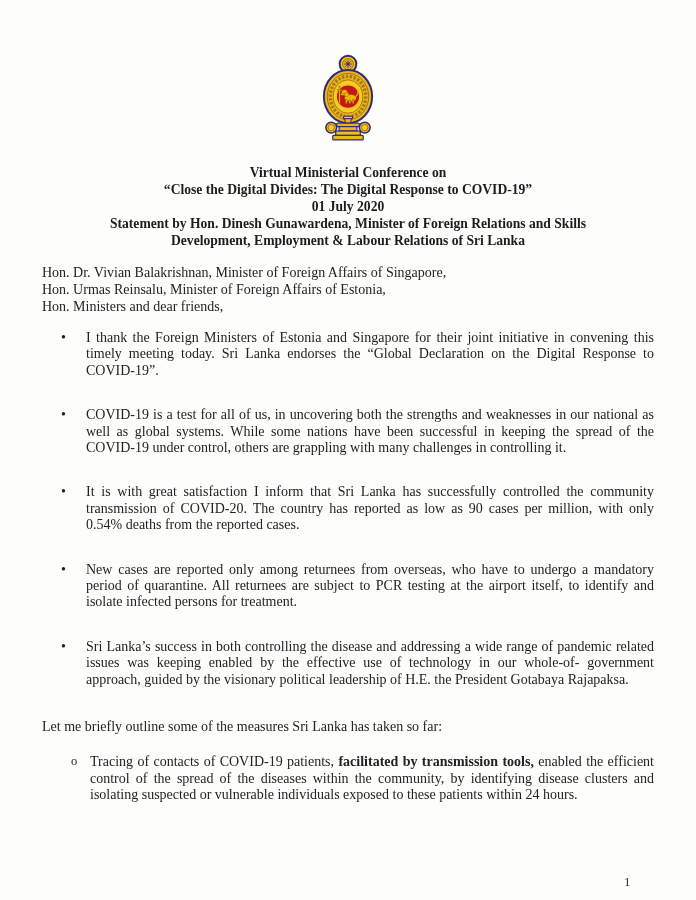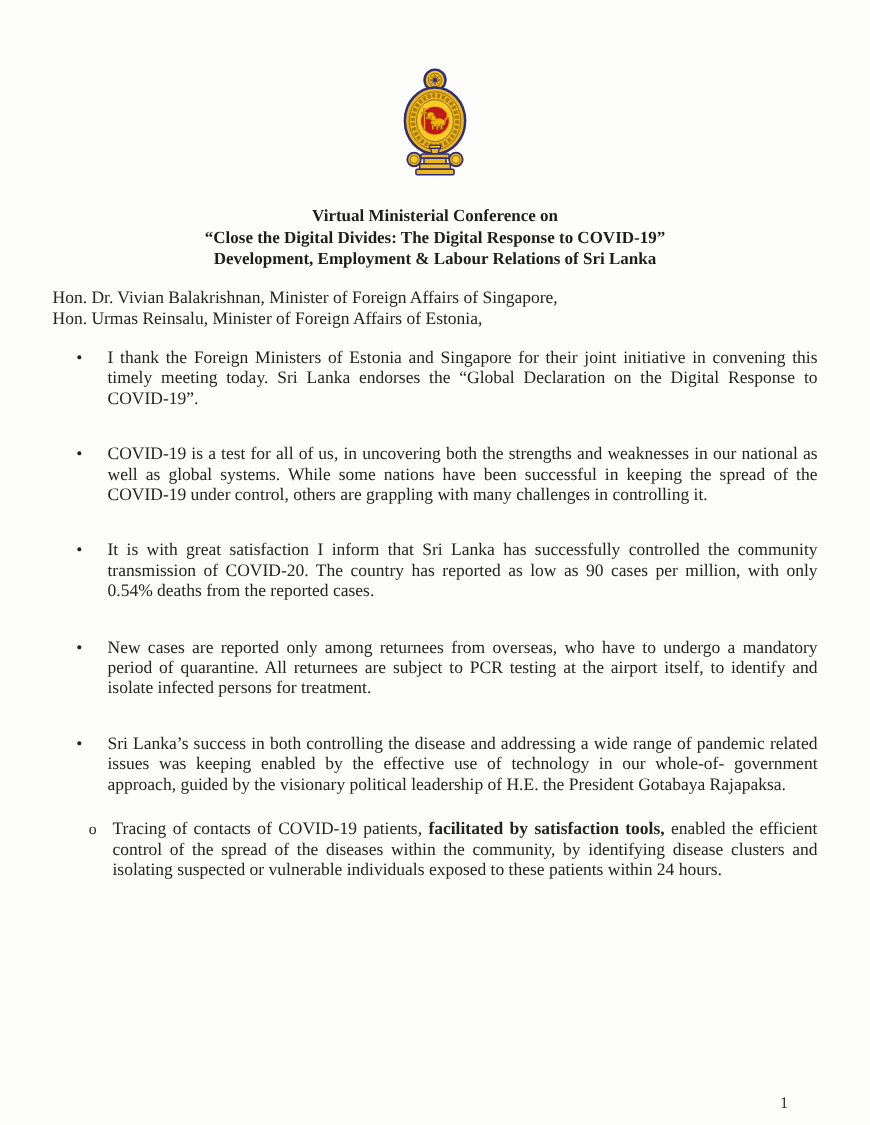--- a/index.html
+++ b/index.html
@@ -139,27 +139,30 @@
           <rect x="47" y="147" width="36" height="9" fill="#edb51e" stroke="#2e2e7a" stroke-width="2.5"></rect>
           <rect x="40" y="156" width="50" height="9" fill="#f0bd22" stroke="#2e2e7a" stroke-width="2.5"></rect>
           <rect x="34" y="165" width="62" height="9" rx="2" fill="#edb51e" stroke="#2e2e7a" stroke-width="2.5"></rect>
         </g>
       </svg>
     </div>
 
     <div class="title-block">
       <div>Virtual Ministerial Conference on</div>
       <div>“Close the Digital Divides: The Digital Response to COVID-19”</div>
+      <div>01 July 2020</div>
+      <div>Statement by Hon. Dinesh Gunawardena, Minister of Foreign Relations and Skills</div>
       <div>Development, Employment &amp; Labour Relations of Sri Lanka</div>
     </div>
 
 
     <div class="addressees">
       <div>Hon. Dr. Vivian Balakrishnan, Minister of Foreign Affairs of Singapore,</div>
       <div>Hon. Urmas Reinsalu, Minister of Foreign Affairs of Estonia,</div>
+      <div>Hon. Ministers and dear friends,</div>
     </div>
 
     <div class="bullet-item first">
       <span class="marker">•</span>
       <span>I thank the Foreign Ministers of Estonia and Singapore for their joint initiative in convening this timely meeting today. Sri Lanka endorses the “Global Declaration on the Digital Response to COVID-19”.</span>
     </div>
     <div class="bullet-item">
       <span class="marker">•</span>
       <span>COVID-19 is a test for all of us, in uncovering both the strengths and weaknesses in our national as well as global systems. While some nations have been successful in keeping the spread of the COVID-19 under control, others are grappling with many challenges in controlling it.</span>
     </div>
@@ -169,22 +172,23 @@
     </div>
     <div class="bullet-item">
       <span class="marker">•</span>
       <span>New cases are reported only among returnees from overseas, who have to undergo a mandatory period of quarantine.  All returnees are subject to PCR testing at the airport itself, to identify and isolate infected persons for treatment.</span>
     </div>
     <div class="bullet-item">
       <span class="marker">•</span>
       <span>Sri Lanka’s success in both controlling the disease and addressing a wide range of pandemic related issues was keeping enabled by the effective use of technology in our whole-of- government approach, guided by the visionary political leadership of H.E. the President Gotabaya Rajapaksa.</span>
     </div>
 
+    <div class="outline-intro">Let me briefly outline some of the measures Sri Lanka has taken so far:</div>
 
     <div class="sub-bullet-item">
       <span class="marker">o</span>
-      <span>Tracing of contacts of COVID-19 patients, </span><span class="bold-seg">facilitated by satisfaction tools,</span><span> enabled the efficient control of the spread of the diseases within the community, by identifying disease clusters and isolating suspected or vulnerable individuals exposed to these patients within 24 hours.</span>
+      <span>Tracing of contacts of COVID-19 patients, </span><span class="bold-seg">facilitated by transmission tools,</span><span> enabled the efficient control of the spread of the diseases within the community, by identifying disease clusters and isolating suspected or vulnerable individuals exposed to these patients within 24 hours.</span>
     </div>
 
   </div>
 
   <div class="page-number">1</div>
 </div>
 
 </body></html>

